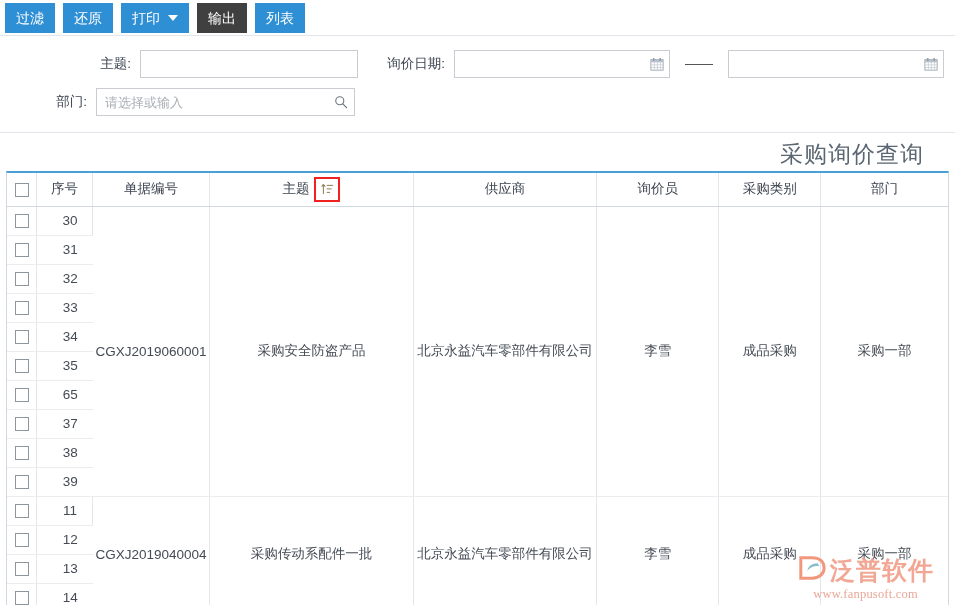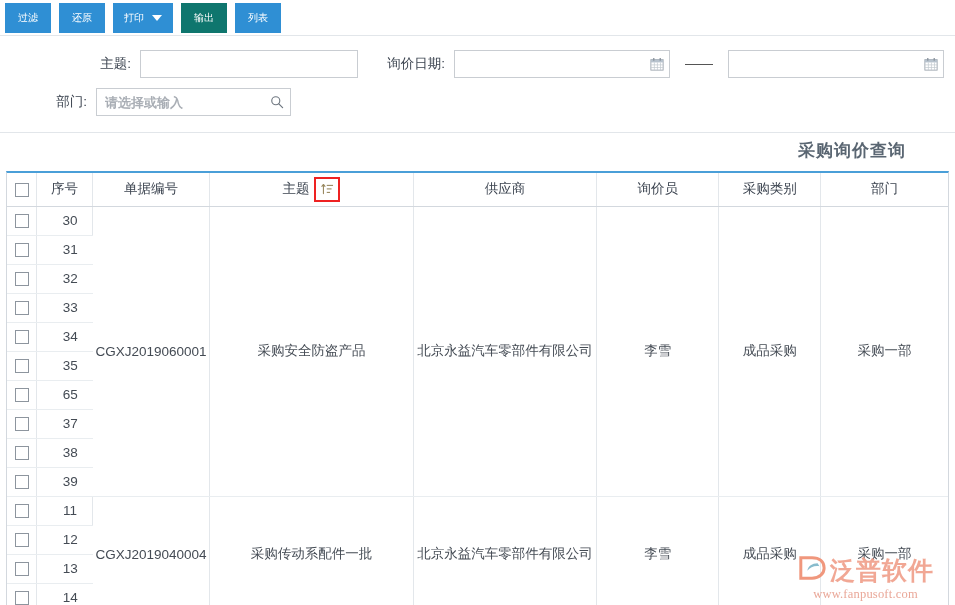--- a/index.html
+++ b/index.html
@@ -20,32 +20,32 @@
     align-items: center;
     padding: 0 0 0 5px;
     gap: 8px;
   }
   .tbtn {
     height: 30px;
     min-width: 46px;
     padding: 0 11px;
     background: #2f8fd4;
     color: #ffffff;
-    font-size: 10px;
+    font-size: 14px;
     line-height: 30px;
     text-align: center;
     border: none;
     cursor: pointer;
     white-space: nowrap;
     display: inline-flex;
     align-items: center;
     justify-content: center;
     gap: 6px;
   }
-  .tbtn.hover { background: #0f766e; }
+  .tbtn.hover { background: #404040; }
   .caret {
     display: inline-block;
     width: 0; height: 0;
     border-left: 5px solid transparent;
     border-right: 5px solid transparent;
     border-top: 6px solid #ffffff;
     margin-left: 2px;
   }
 
   
@@ -96,21 +96,21 @@
     text-align: center;
     color: #555;
     font-size: 15px;
     margin: 0 14px;
     line-height: 1;
     display:inline-block;
   }
   .dash i { display:block; width: 28px; height: 1px; background:#555; margin: 0 auto;}
 
   .sel-wrap { position: relative; display: inline-block; }
-  #dept-input { width: 195px; padding-right: 12px; font-weight: bold; }
+  #dept-input { width: 259px; padding-right: 12px; }
   .srch-ico {
     position: absolute;
     right: 7px; top: 50%;
     transform: translateY(-50%);
     width: 14px; height: 14px;
     pointer-events: none;
   }
   .qbtn {
     margin-left: 22px;
     width: 99px; height: 29px;
@@ -123,24 +123,24 @@
   }
 
   
   .titlebar {
     height: 38px;
     position: relative;
     background: #fff;
   }
   .ptitle {
     position: absolute;
-    right: 49px;
+    right: 31px;
     top: 6px;
-    font-size: 17px;
-    font-weight: bold;
+    font-size: 23px;
+    font-weight: normal;
     color: #5a6672;
     letter-spacing: 1px;
   }
 
   
   .tablewrap {
     margin: 0 6px;
     border: 1px solid #d3d8de;
     border-top: 2px solid #4a9fd8;
     background: #fff;

